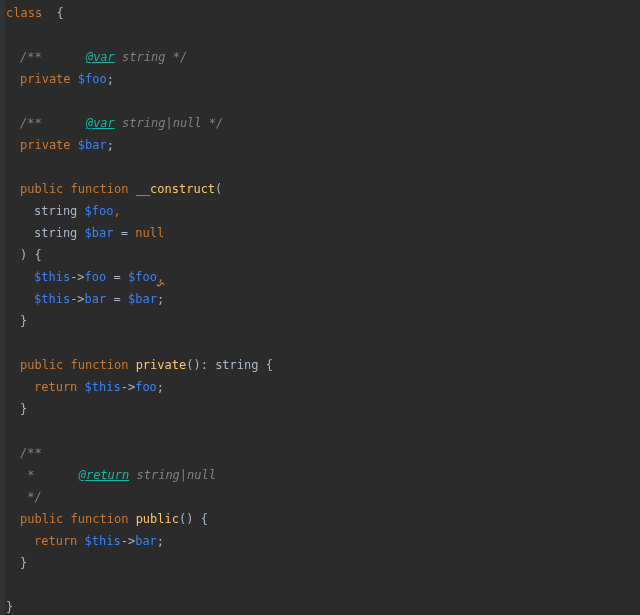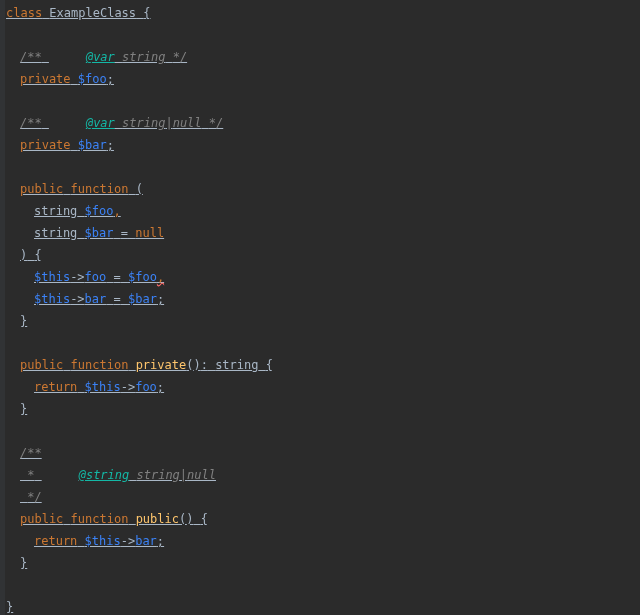--- a/index.html
+++ b/index.html
@@ -28,21 +28,20 @@
     }
     .code-area {
       padding-left: 6px;
       padding-top: 2px;
     }
     .line {
       height: 22px;
       white-space: pre;
       display: flex;
       align-items: flex-end;
-      text-decoration: underline;
     }
     .kw { color: #cc7832; }
     .cls { color: #a9b7c6; }
     .fn { color: #ffc66d; }
     .var { color: #3b82f6; }
     .comment { color: #808080; font-style: italic; }
     .tag { color: #14b8a6; font-style: italic; text-decoration: underline; margin-left: 37px; }
     .type { color: #808080; font-style: italic; }
     .punct { color: #a9b7c6; }
     .brace { color: #a9b7c6; }
@@ -57,37 +56,37 @@
     .i1 { padding-left: 14px; }
     .i2 { padding-left: 28px; }
   </style>
 </head>
 <body>
 
 <div class="gutter"></div>
 
 <div class="code-area">
 
-  <div class="line i0"><span class="kw">class</span><span> </span><span class="cls">ExampleClass</span><span> </span><span class="brace">{</span></div>
+  <div class="line i0"><span class="kw">class</span><span> </span><span> </span><span class="brace">{</span></div>
 
   <div class="line"></div>
 
   <div class="line i1"><span class="comment">/**</span><span> </span><span class="tag">@var</span><span> </span><span class="type">string</span><span> </span><span class="comment">*/</span></div>
 
   <div class="line i1"><span class="kw">private</span><span> </span><span class="var">$foo</span><span class="punct">;</span></div>
 
   <div class="line"></div>
 
   <div class="line i1"><span class="comment">/**</span><span> </span><span class="tag">@var</span><span> </span><span class="type">string</span><span class="type">|</span><span class="type">null</span><span> </span><span class="comment">*/</span></div>
 
   <div class="line i1"><span class="kw">private</span><span> </span><span class="var">$bar</span><span class="punct">;</span></div>
 
   <div class="line"></div>
 
-  <div class="line i1"><span class="kw">public</span><span> </span><span class="kw">function</span><span> </span><span class="punct">(</span></div>
+  <div class="line i1"><span class="kw">public</span><span> </span><span class="kw">function</span><span> </span><span class="fn">__construct</span><span class="punct">(</span></div>
 
   <div class="line i2"><span class="plain">string</span><span> </span><span class="var">$foo</span><span class="kw">,</span></div>
 
   <div class="line i2"><span class="plain">string</span><span> </span><span class="var">$bar</span><span> </span><span class="punct">=</span><span> </span><span class="null">null</span></div>
 
   <div class="line i1"><span class="punct">)</span><span> </span><span class="brace">{</span></div>
 
   <div class="line i2"><span class="var">$this</span><span class="op">-&gt;</span><span class="var">foo</span><span> </span><span class="punct">=</span><span> </span><span class="var">$foo</span><span class="kw err">,</span></div>
 
   <div class="line i2"><span class="var">$this</span><span class="op">-&gt;</span><span class="var">bar</span><span> </span><span class="punct">=</span><span> </span><span class="var">$bar</span><span class="punct">;</span></div>
@@ -99,21 +98,21 @@
   <div class="line i1"><span class="kw">public</span><span> </span><span class="kw">function</span><span> </span><span class="fn">private</span><span class="punct">(</span><span class="punct">)</span><span class="punct">:</span><span> </span><span class="plain">string</span><span> </span><span class="brace">{</span></div>
 
   <div class="line i2"><span class="kw">return</span><span> </span><span class="var">$this</span><span class="op">-&gt;</span><span class="var">foo</span><span class="punct">;</span></div>
 
   <div class="line i1"><span class="brace">}</span></div>
 
   <div class="line"></div>
 
   <div class="line i1"><span class="comment">/**</span></div>
 
-  <div class="line i1"><span class="comment"> *</span><span> </span><span class="tag">@string</span><span> </span><span class="type">string</span><span class="type">|</span><span class="type">null</span></div>
+  <div class="line i1"><span class="comment"> *</span><span> </span><span class="tag">@return</span><span> </span><span class="type">string</span><span class="type">|</span><span class="type">null</span></div>
 
   <div class="line i1"><span class="comment"> </span><span class="comment">*/</span></div>
 
   <div class="line i1"><span class="kw">public</span><span> </span><span class="kw">function</span><span> </span><span class="fn">public</span><span class="punct">(</span><span class="punct">)</span><span> </span><span class="brace">{</span></div>
 
   <div class="line i2"><span class="kw">return</span><span> </span><span class="var">$this</span><span class="op">-&gt;</span><span class="var">bar</span><span class="punct">;</span></div>
 
   <div class="line i1"><span class="brace">}</span></div>
 
   <div class="line"></div>

